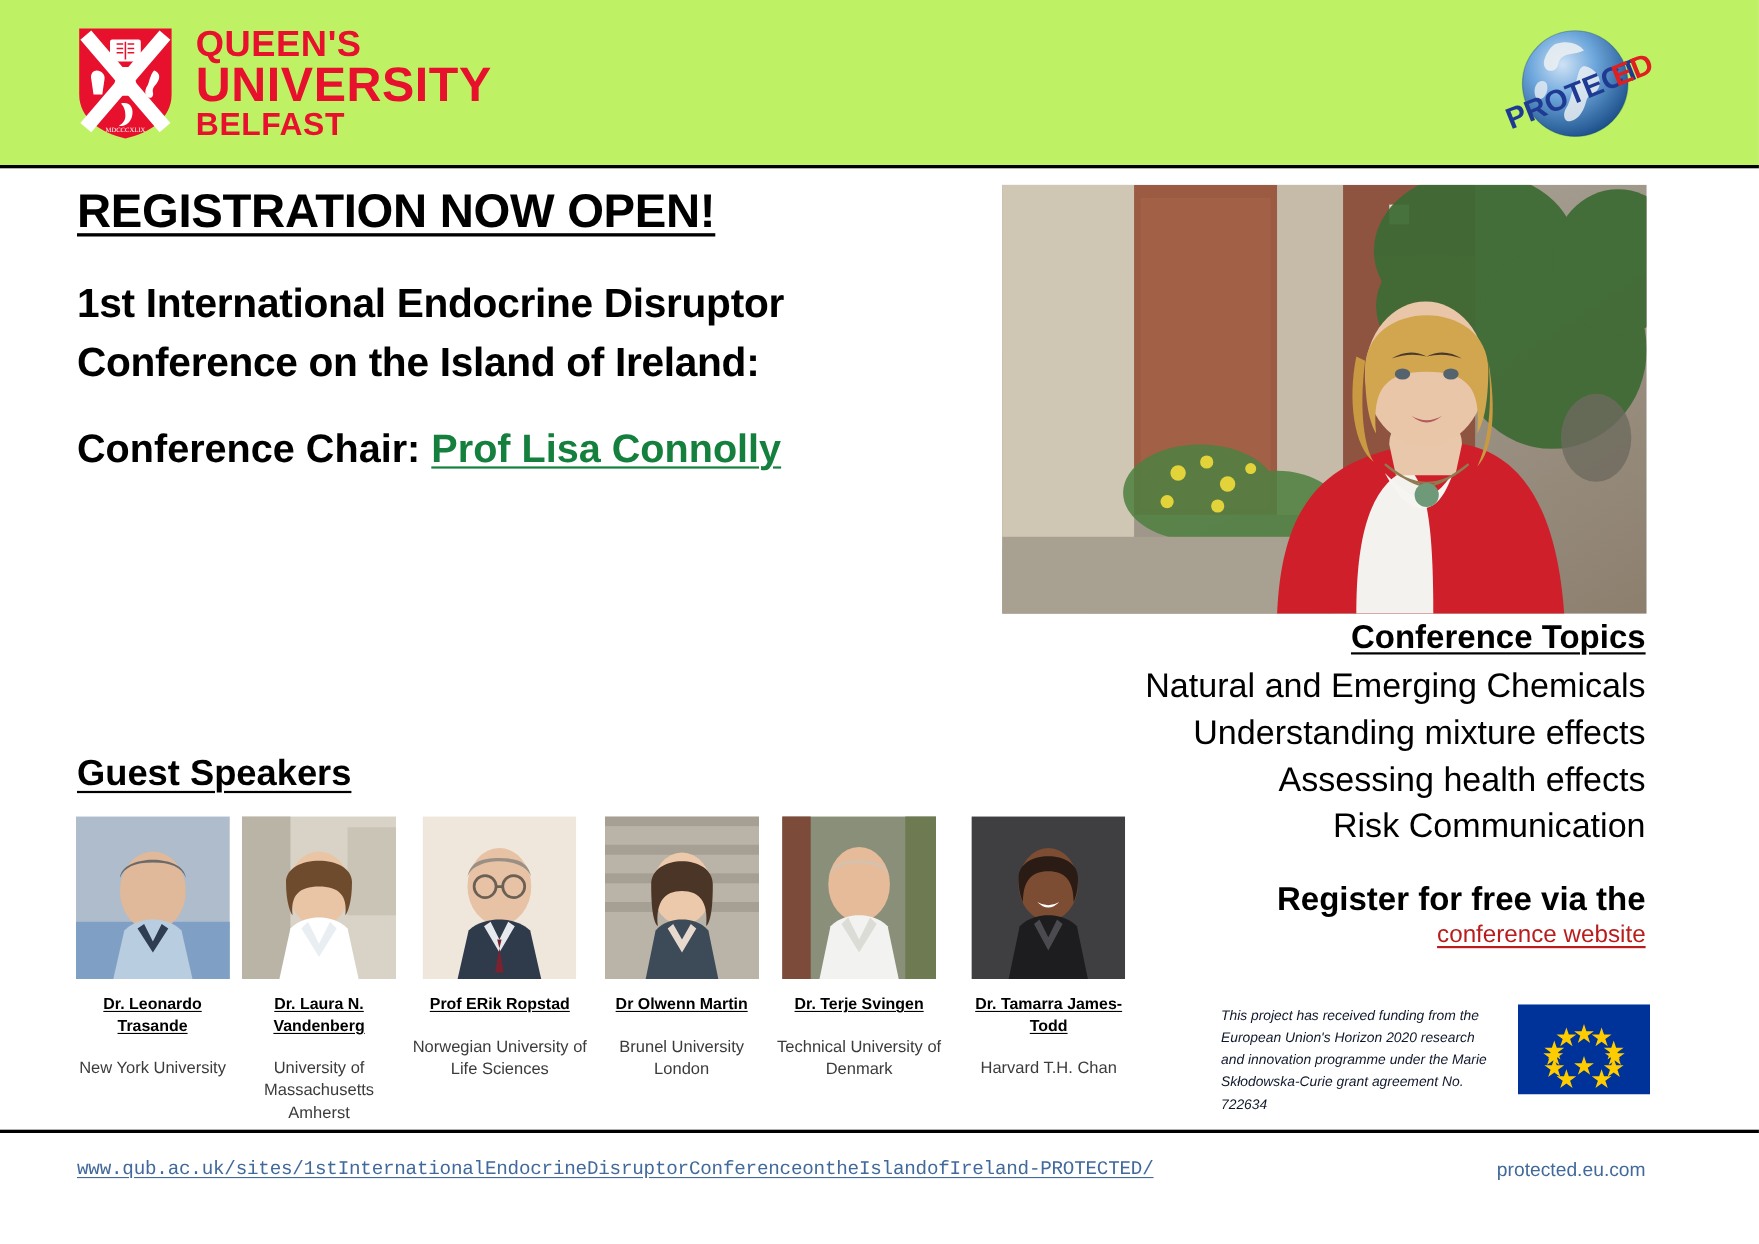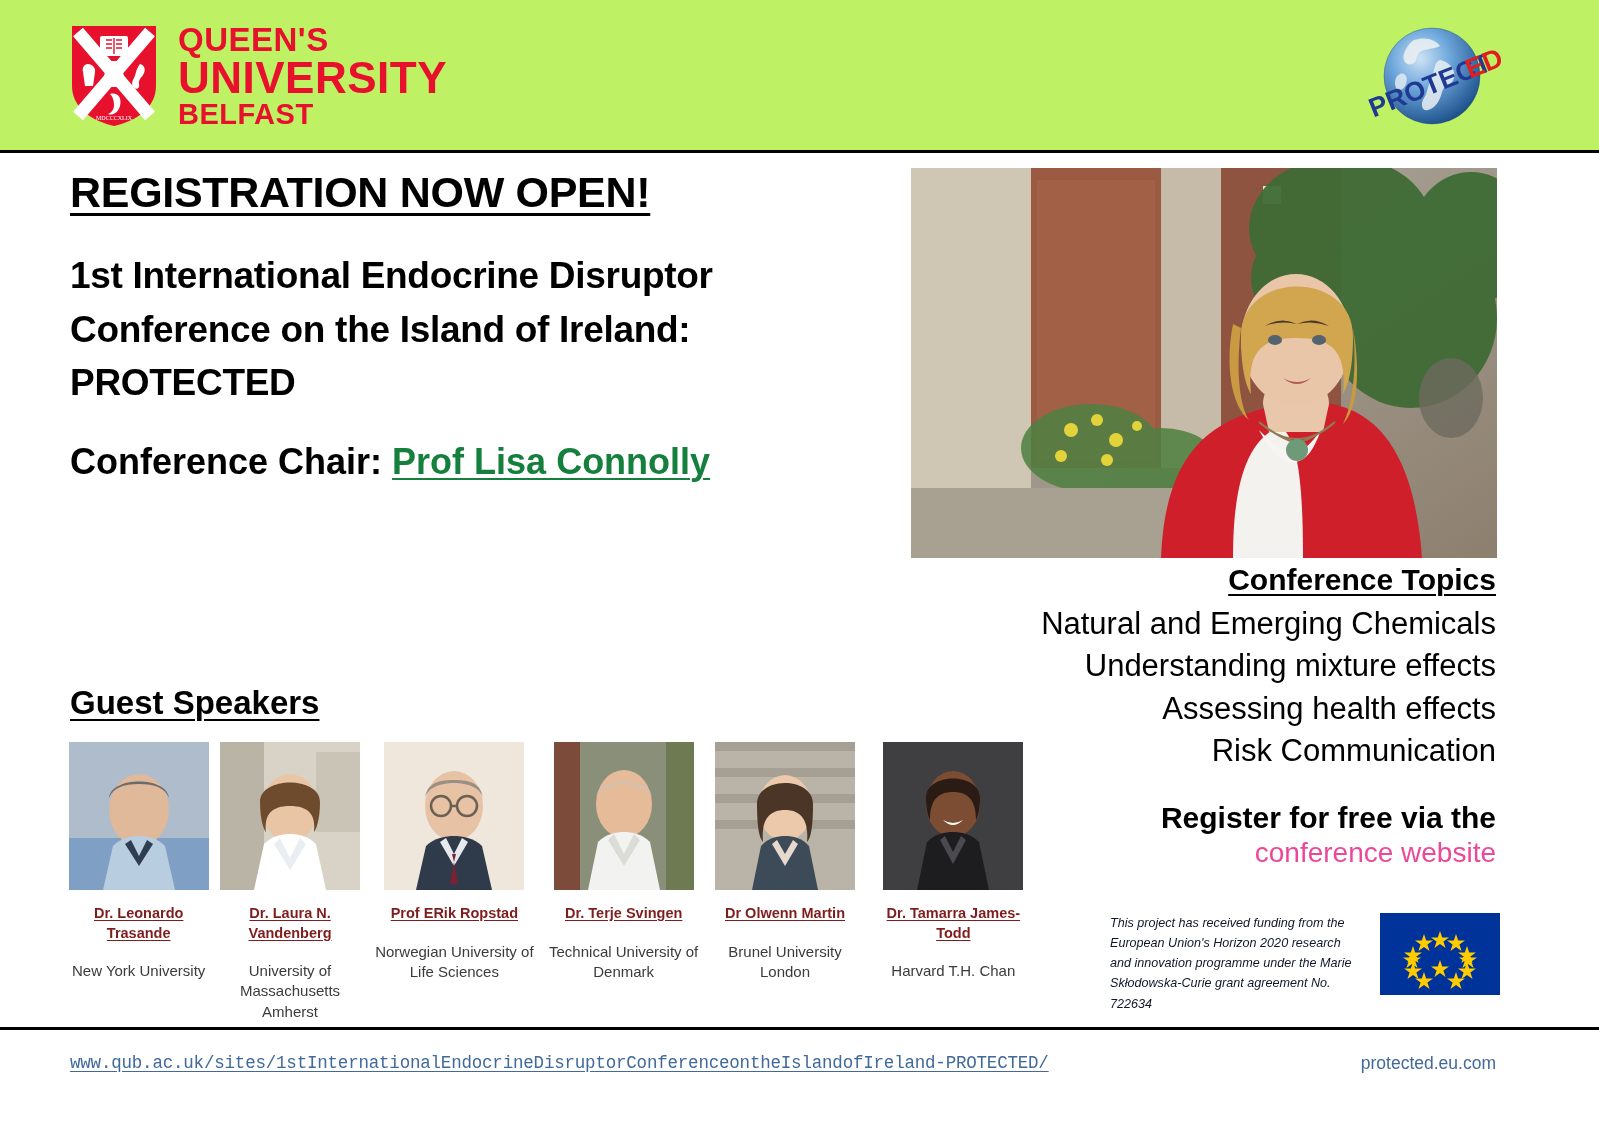--- a/index.html
+++ b/index.html
@@ -69,21 +69,21 @@
     text-decoration-thickness:2px;
   }
 
   
   .speakers { position:absolute; left:68px; top:742px; width:960px; display:flex; }
   .speaker { display:flex; flex-direction:column; align-items:center; }
   .sp-photo { width:140px; height:148px; overflow:hidden; position:relative; }
   .sp-photo svg { display:block; }
   .sp-name {
     margin-top:14px; font-size:14.5px; font-weight:bold; line-height:1.35;
-    color:#7f1d1d; text-align:center;
+    color:#000000; text-align:center;
     text-decoration:underline; text-underline-offset:2px;
   }
   .sp-affil {
     margin-top:18px; font-size:15px; line-height:1.35;
     color:#3b3b3b; text-align:center; font-weight:normal;
   }
 
   
   .portrait {
     position:absolute; left:911px; top:168px; width:586px; height:390px;
@@ -96,22 +96,22 @@
     font-size:30px; font-weight:bold;
     text-decoration:underline; text-underline-offset:4px;
     text-decoration-thickness:2px;
   }
   .topics-list { margin-top:6px; }
   .topics-list div { font-size:31px; line-height:1.37; font-weight:normal; }
 
   .register { position:absolute; right:103px; top:800px; width:640px; text-align:right; }
   .register-line { font-size:30px; font-weight:bold; line-height:1.18; }
   .register-link {
-    display:block; font-size:28px; font-weight:normal; color:#ec4899;
-    text-underline-offset:4px;
+    display:block; font-size:22px; font-weight:normal; color:#b91c1c;
+    text-decoration:underline; text-underline-offset:4px;
     text-decoration-thickness:2px; line-height:1.25;
   }
 
   .eu-block { position:absolute; left:1110px; top:913px; width:390px; display:flex; align-items:flex-start; gap:18px; }
   .eu-text {
     font-size:12.6px; font-style:italic; color:#0f172a;
     line-height:1.6; width:262px; font-weight:500;
   }
   .eu-flag { width:120px; height:82px; flex:none; }
   .eu-flag svg { display:block; }
@@ -180,21 +180,20 @@
 </div>
 
 <div class="rule-top"></div>
 
 <div class="left-col">
   <div class="reg-open">REGISTRATION NOW OPEN!</div>
 
   <div class="conf-title">
     <div>1st International Endocrine Disruptor</div>
     <div>Conference on the Island of Ireland:</div>
-    <div>PROTECTED</div>
   </div>
 
 
   <div class="conf-chair">
     <span>Conference Chair:</span>
     <span class="chair-link">Prof Lisa Connolly</span>
   </div>
 </div>
 
 <div class="guest-heading">Guest Speakers</div>
@@ -241,56 +240,56 @@
         <circle cx="57" cy="64" r="10" fill="none" stroke="#6b6054" stroke-width="2.5"></circle>
         <circle cx="83" cy="64" r="10" fill="none" stroke="#6b6054" stroke-width="2.5"></circle>
         <line x1="67" y1="64" x2="73" y2="64" stroke="#6b6054" stroke-width="2.5"></line>
         <path d="M42 104 c8 -8 20 -10 28 -10 c8 0 20 2 28 10 l10 44 H32 z" fill="#2f3a4a"></path>
         <path d="M62 96 l8 16 l8 -16 l6 4 l-14 24 l-14 -24z" fill="#e6e9ee"></path>
         <path d="M68 112 l2 8 l-4 22 h8 l-4 -22 l2 -8z" fill="#7a2230"></path>
       </svg>
     </div>
     <div class="sp-name">Prof ERik Ropstad</div>
     <div class="sp-affil">Norwegian University of Life Sciences</div>
-  </div>
-
-  <div class="speaker" style="width:152px; margin-left:14px;">
-    <div class="sp-photo">
-      <svg width="140" height="148" viewBox="0 0 140 148">
-        <rect width="140" height="148" fill="#8a8f7a"></rect>
-        <rect x="0" y="0" width="26" height="148" fill="#7d4b3a"></rect>
-        <rect x="112" y="0" width="28" height="148" fill="#6e7a52"></rect>
-        <ellipse cx="70" cy="62" rx="28" ry="34" fill="#e6bb99"></ellipse>
-        <path d="M42 56 c4 -18 52 -18 56 0 c-2 -12 -12 -16 -28 -16 c-16 0 -26 4 -28 16z" fill="#cfc3b4" opacity="0.8"></path>
-        <path d="M44 100 c8 -8 18 -10 26 -10 c8 0 18 2 26 10 l10 48 H34 z" fill="#f2f2f0"></path>
-        <path d="M60 92 l10 20 l10 -20 l6 6 l-16 26 l-16 -26z" fill="#dcdcd6"></path>
-      </svg>
-    </div>
-    <div class="sp-name">Dr. Terje Svingen</div>
-    <div class="sp-affil">Technical University of Denmark</div>
   </div>
 
   <div class="speaker" style="width:144px; margin-left:14px;">
     <div class="sp-photo">
       <svg width="140" height="148" viewBox="0 0 140 148">
         <rect width="140" height="148" fill="#b9b3a8"></rect>
         <g opacity="0.45">
           <rect x="0" y="0" width="140" height="9" fill="#8e887d"></rect>
           <rect x="0" y="26" width="140" height="9" fill="#8e887d"></rect>
           <rect x="0" y="52" width="140" height="9" fill="#8e887d"></rect>
           <rect x="0" y="78" width="140" height="9" fill="#8e887d"></rect>
         </g>
         <ellipse cx="70" cy="66" rx="27" ry="33" fill="#ecc9ab"></ellipse>
         <path d="M42 62 c0 -28 56 -28 56 0 c0 22 -2 34 -6 38 c2 -22 -6 -32 -22 -32 c-16 0 -24 10 -22 32 c-4 -4 -6 -16 -6 -38z" fill="#4a3526"></path>
         <path d="M46 104 c7 -8 16 -10 24 -10 c8 0 17 2 24 10 l9 44 H37 z" fill="#3d4a58"></path>
         <path d="M62 98 l8 14 l8 -14 l5 4 l-13 22 l-13 -22z" fill="#e8d9cf"></path>
       </svg>
     </div>
     <div class="sp-name">Dr Olwenn Martin</div>
     <div class="sp-affil">Brunel University London</div>
+  </div>
+
+  <div class="speaker" style="width:152px; margin-left:14px;">
+    <div class="sp-photo">
+      <svg width="140" height="148" viewBox="0 0 140 148">
+        <rect width="140" height="148" fill="#8a8f7a"></rect>
+        <rect x="0" y="0" width="26" height="148" fill="#7d4b3a"></rect>
+        <rect x="112" y="0" width="28" height="148" fill="#6e7a52"></rect>
+        <ellipse cx="70" cy="62" rx="28" ry="34" fill="#e6bb99"></ellipse>
+        <path d="M42 56 c4 -18 52 -18 56 0 c-2 -12 -12 -16 -28 -16 c-16 0 -26 4 -28 16z" fill="#cfc3b4" opacity="0.8"></path>
+        <path d="M44 100 c8 -8 18 -10 26 -10 c8 0 18 2 26 10 l10 48 H34 z" fill="#f2f2f0"></path>
+        <path d="M60 92 l10 20 l10 -20 l6 6 l-16 26 l-16 -26z" fill="#dcdcd6"></path>
+      </svg>
+    </div>
+    <div class="sp-name">Dr. Terje Svingen</div>
+    <div class="sp-affil">Technical University of Denmark</div>
   </div>
 
   <div class="speaker" style="width:150px; margin-left:22px;">
     <div class="sp-photo">
       <svg width="140" height="148" viewBox="0 0 140 148">
         <rect width="140" height="148" fill="#3f3f41"></rect>
         <ellipse cx="70" cy="62" rx="27" ry="33" fill="#7d4d33"></ellipse>
         <path d="M43 56 c0 -26 54 -26 54 0 c0 12 -2 18 -4 22 c0 -20 -8 -28 -23 -28 c-15 0 -23 8 -23 28 c-2 -4 -4 -10 -4 -22z" fill="#2a1c14"></path>
         <path d="M60 78 q10 10 20 0 q-10 6 -20 0z" fill="#ffffff"></path>
         <path d="M44 100 c8 -8 18 -10 26 -10 c8 0 18 2 26 10 l10 48 H34 z" fill="#1d1d20"></path>

